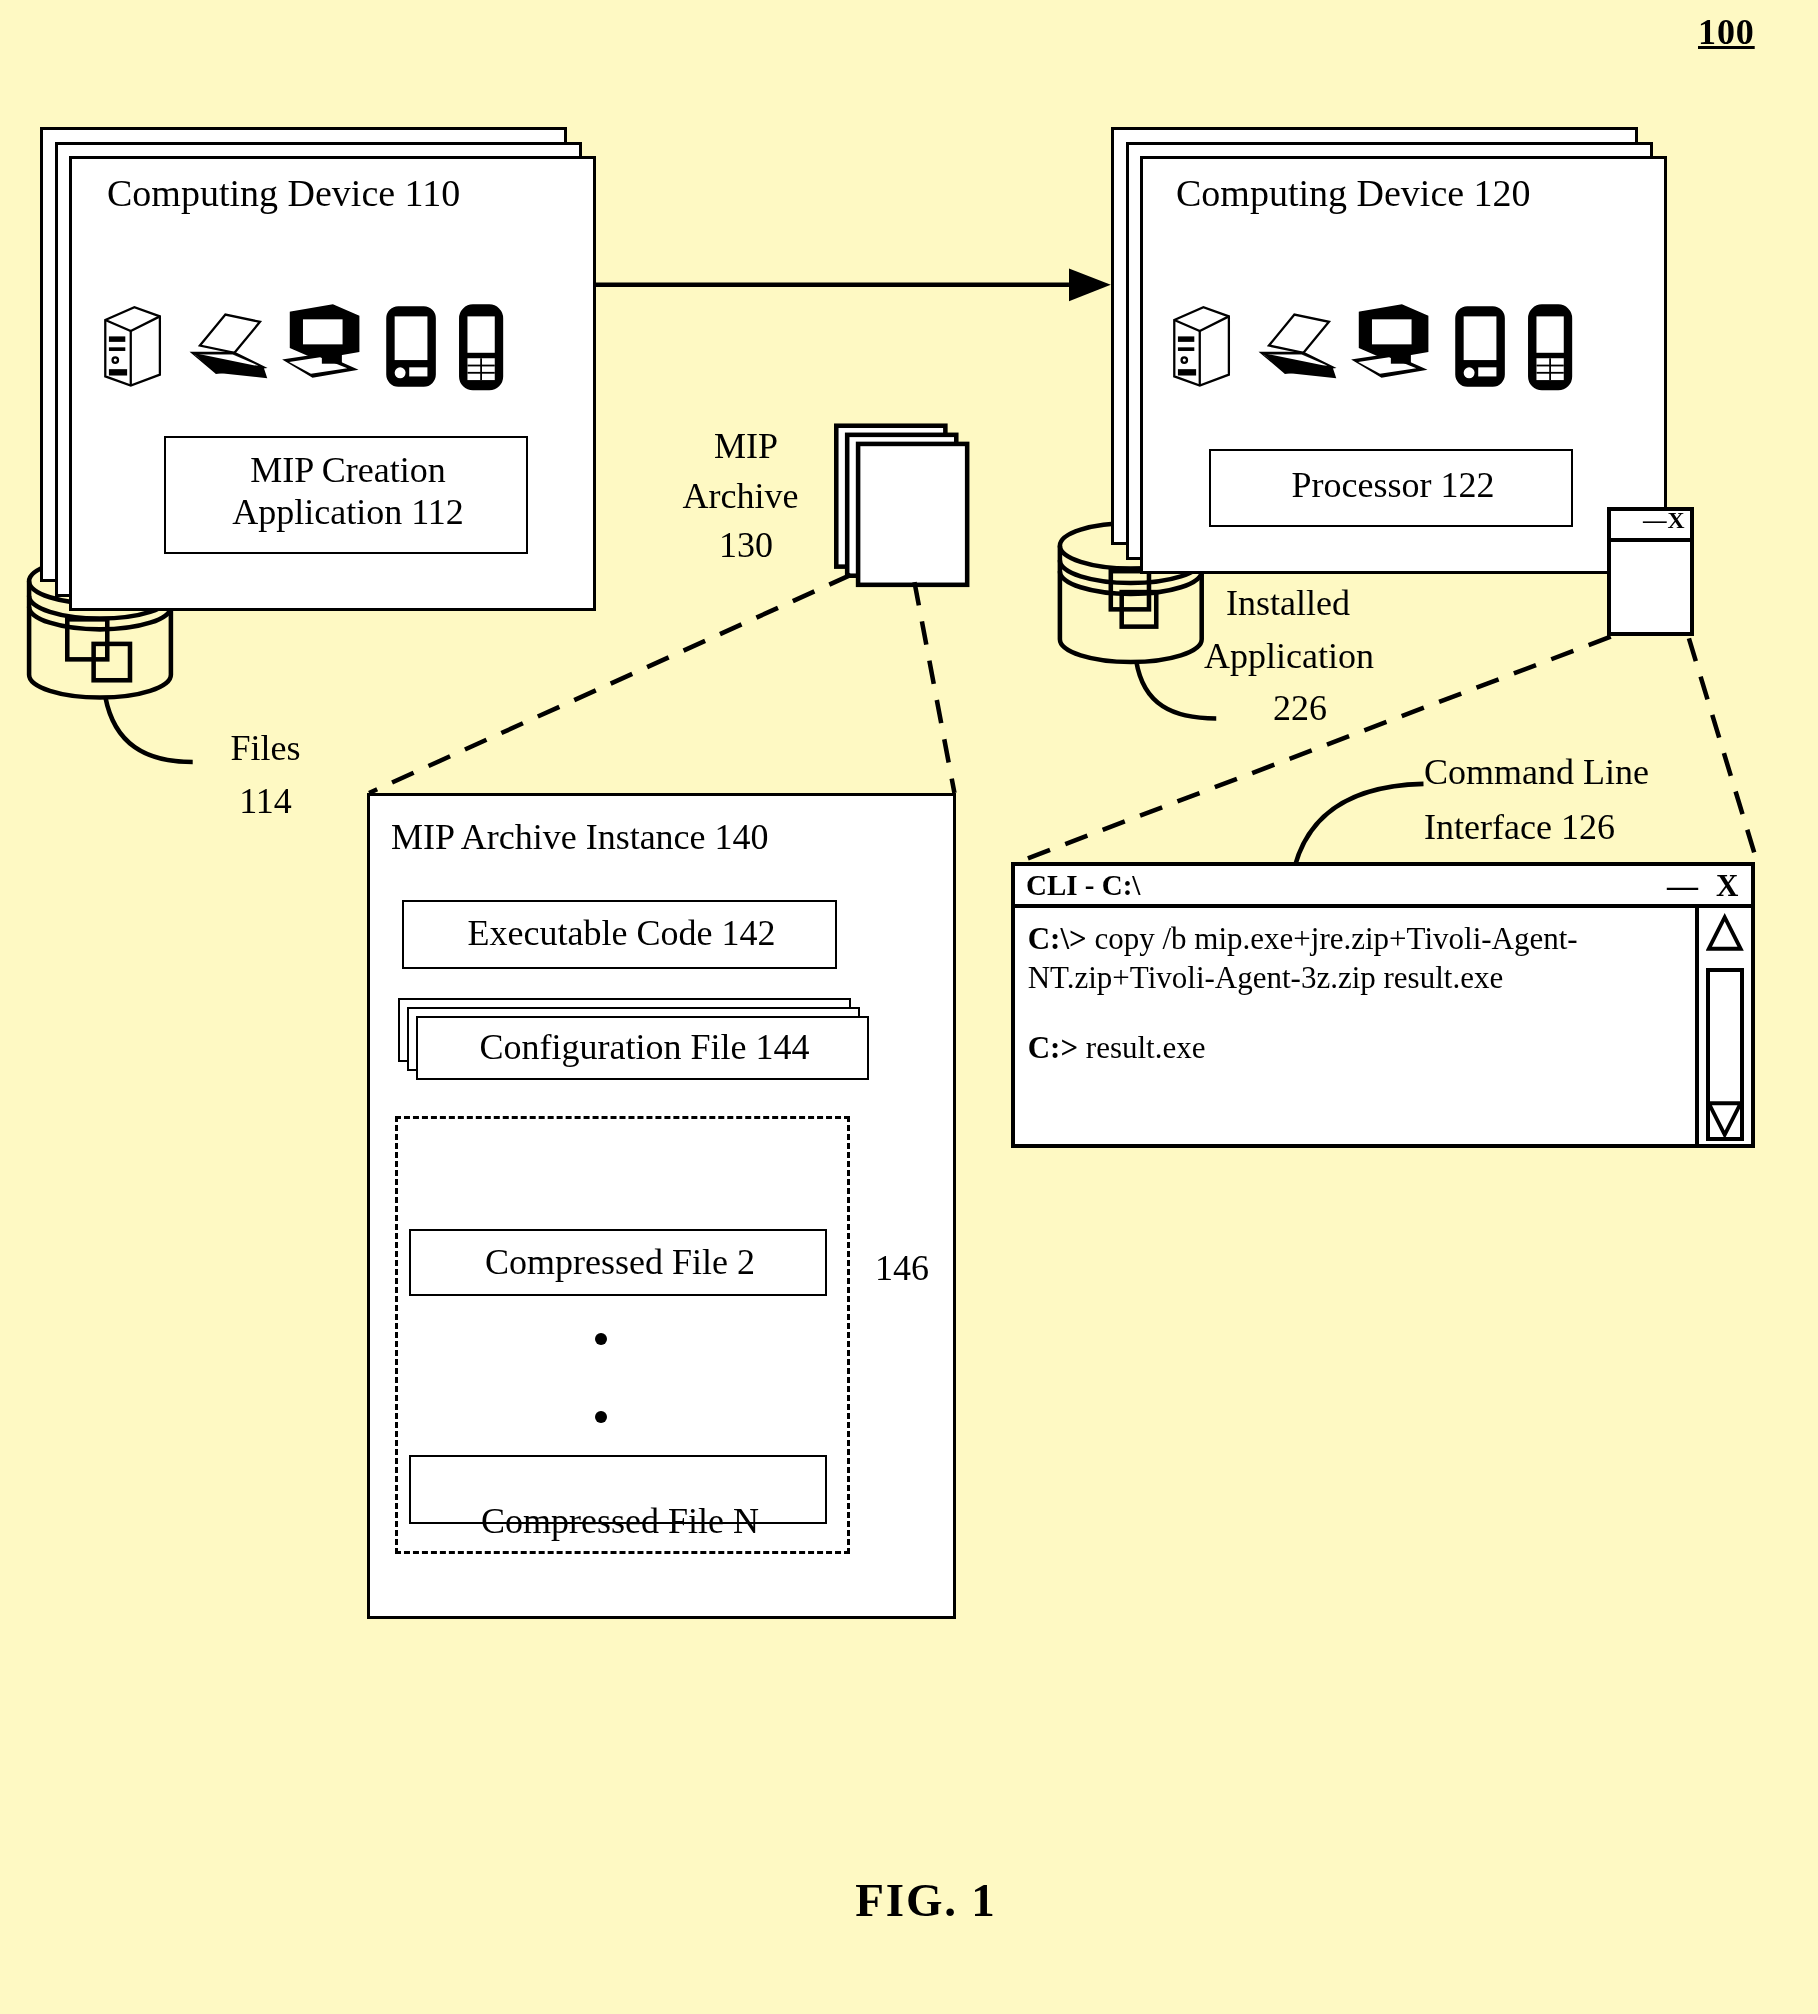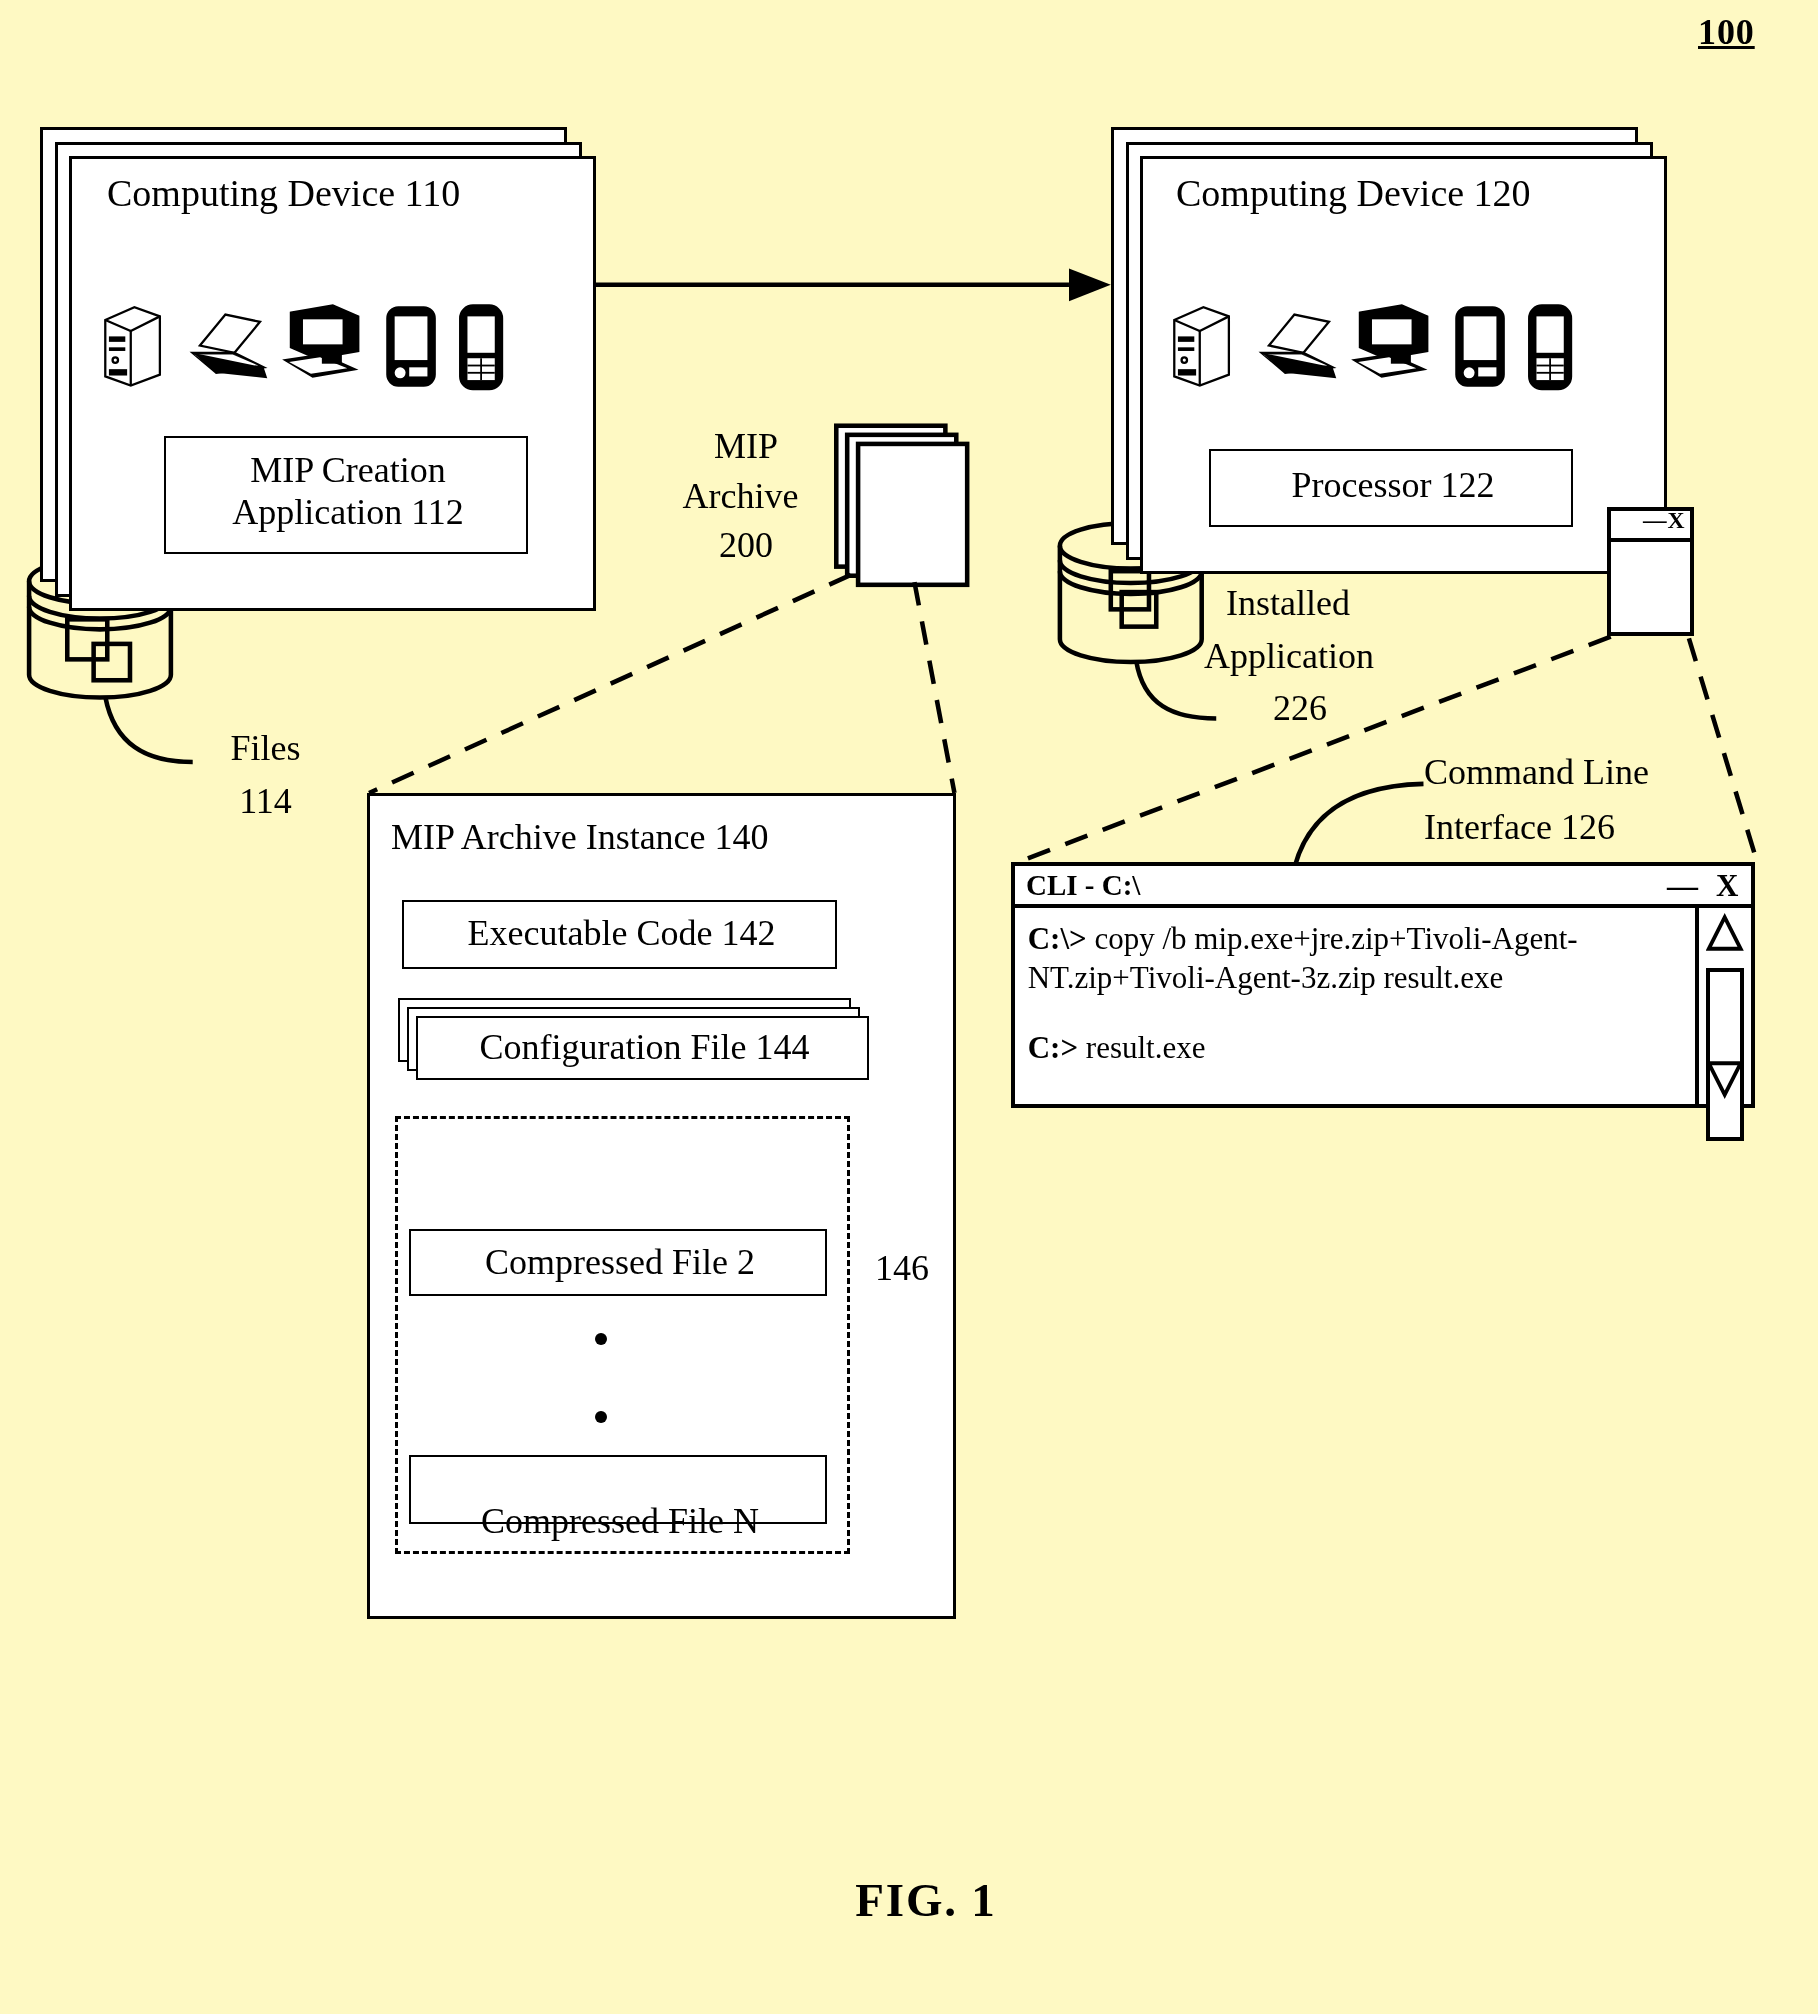--- a/index.html
+++ b/index.html
@@ -294,21 +294,21 @@
 
   <div class="box-thin ctr" style="left:164px; top:436px; width:364px; height:118px;">
     <div class="txt inner-label" style="left:0; top:11px; width:364px; white-space:normal; text-align:center;">MIP Creation Application 112</div>
   </div>
 
   <div class="txt callout ctr" style="left:193px; top:727px; width:145px;">Files</div>
   <div class="txt callout ctr" style="left:193px; top:780px; width:145px;">114</div>
 
   <div class="txt callout ctr" style="left:655px; top:425px; width:182px;">MIP</div>
   <div class="txt callout ctr" style="left:636px; top:475px; width:209px;">Archive</div>
-  <div class="txt callout ctr" style="left:655px; top:524px; width:182px;">200</div>
+  <div class="txt callout ctr" style="left:655px; top:524px; width:182px;">130</div>
 
   <div class="box" style="left:1111px; top:127px; width:527px; height:418px;"></div>
   <div class="box" style="left:1126px; top:142px; width:527px; height:418px;"></div>
   <div class="box" style="left:1140px; top:156px; width:527px; height:418px;"></div>
 
   <div class="txt device-title" style="left:1176px; top:171px;">Computing Device 120</div>
 
   <div class="abs" style="left:1167px; top:300px; width:455px; height:91px;">
     <svg viewBox="0 0 500 100" width="455" height="91">
       <g stroke="#000" stroke-width="2.5" fill="#fff">
@@ -392,21 +392,21 @@
 
   <div class="box-thin ctr" style="left:409px; top:1455px; width:418px; height:69px;">
     <div class="txt inner-label" style="left:0; top:11px; width:418px; text-align:center;margin-top:32px;">Compressed File N</div>
   </div>
 
   <div class="txt callout" style="left:875px; top:1247px;">146</div>
 
   <div class="txt callout" style="left:1424px; top:751px;text-align:center;">Command Line</div>
   <div class="txt callout" style="left:1424px; top:806px;">Interface 126</div>
 
-  <div id="cli-window" style="left:1011px; top:862px; width:744px; height:246px;">
+  <div id="cli-window" style="left:1011px; top:862px; width:744px; height:286px;">
 
     <div id="cli-titlebar">
       <div id="cli-title-text">CLI - C:\</div>
       <div class="cli-ctrl" style="right:53px;">—</div>
       <div class="cli-ctrl" style="right:12.7px;">X</div>
     </div>
 
     <div id="cli-body">
       <div class="cli-line">
         <span class="cli-prompt">C:\&gt;</span><span> copy /b mip.exe+jre.zip+Tivoli-Agent-NT.zip+Tivoli-Agent-3z.zip result.exe</span>

